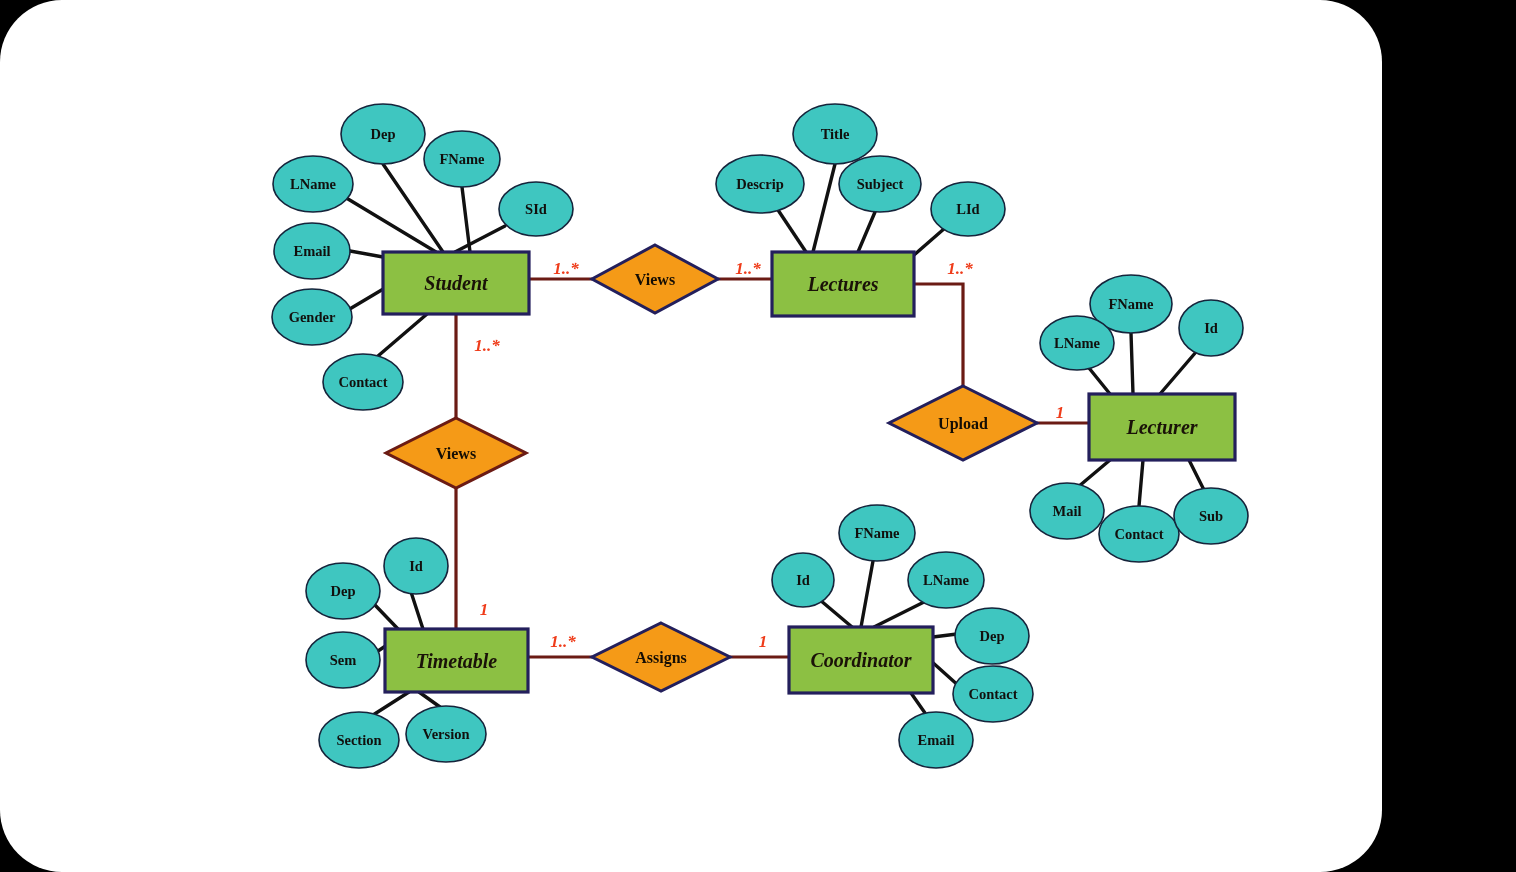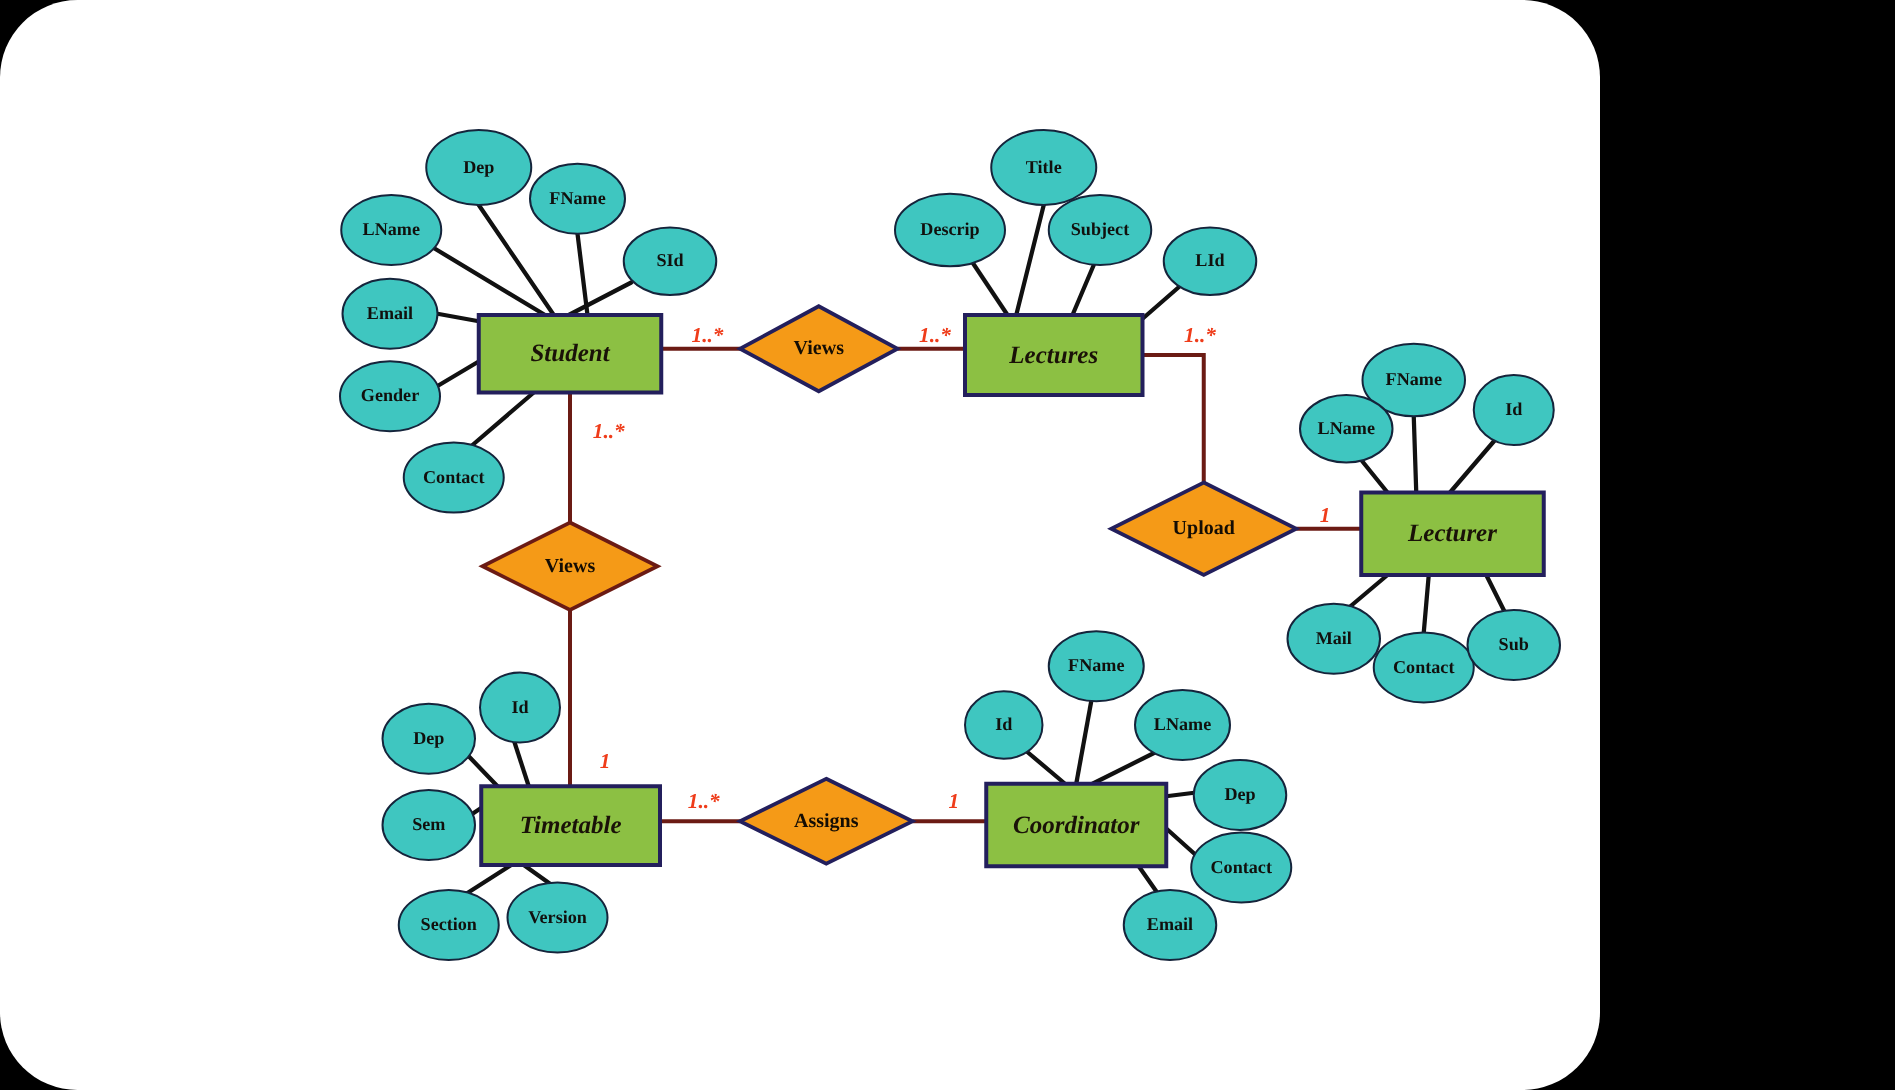--- a/index.html
+++ b/index.html
@@ -7,21 +7,21 @@
     margin: 0;
     padding: 0;
     background: #000000;
     width: 1516px;
     height: 872px;
     overflow: hidden;
     font-family: "Liberation Serif", "DejaVu Serif", serif;
   }
   #canvas {
     position: relative;
-    width: 1280px;
+    width: 1382px;
     height: 872px;
     background: #ffffff;
     border-radius: 62px;
     overflow: hidden;
   }
   #diagram-svg {
     position: absolute;
     left: 0;
     top: 0;
     width: 1516px;

